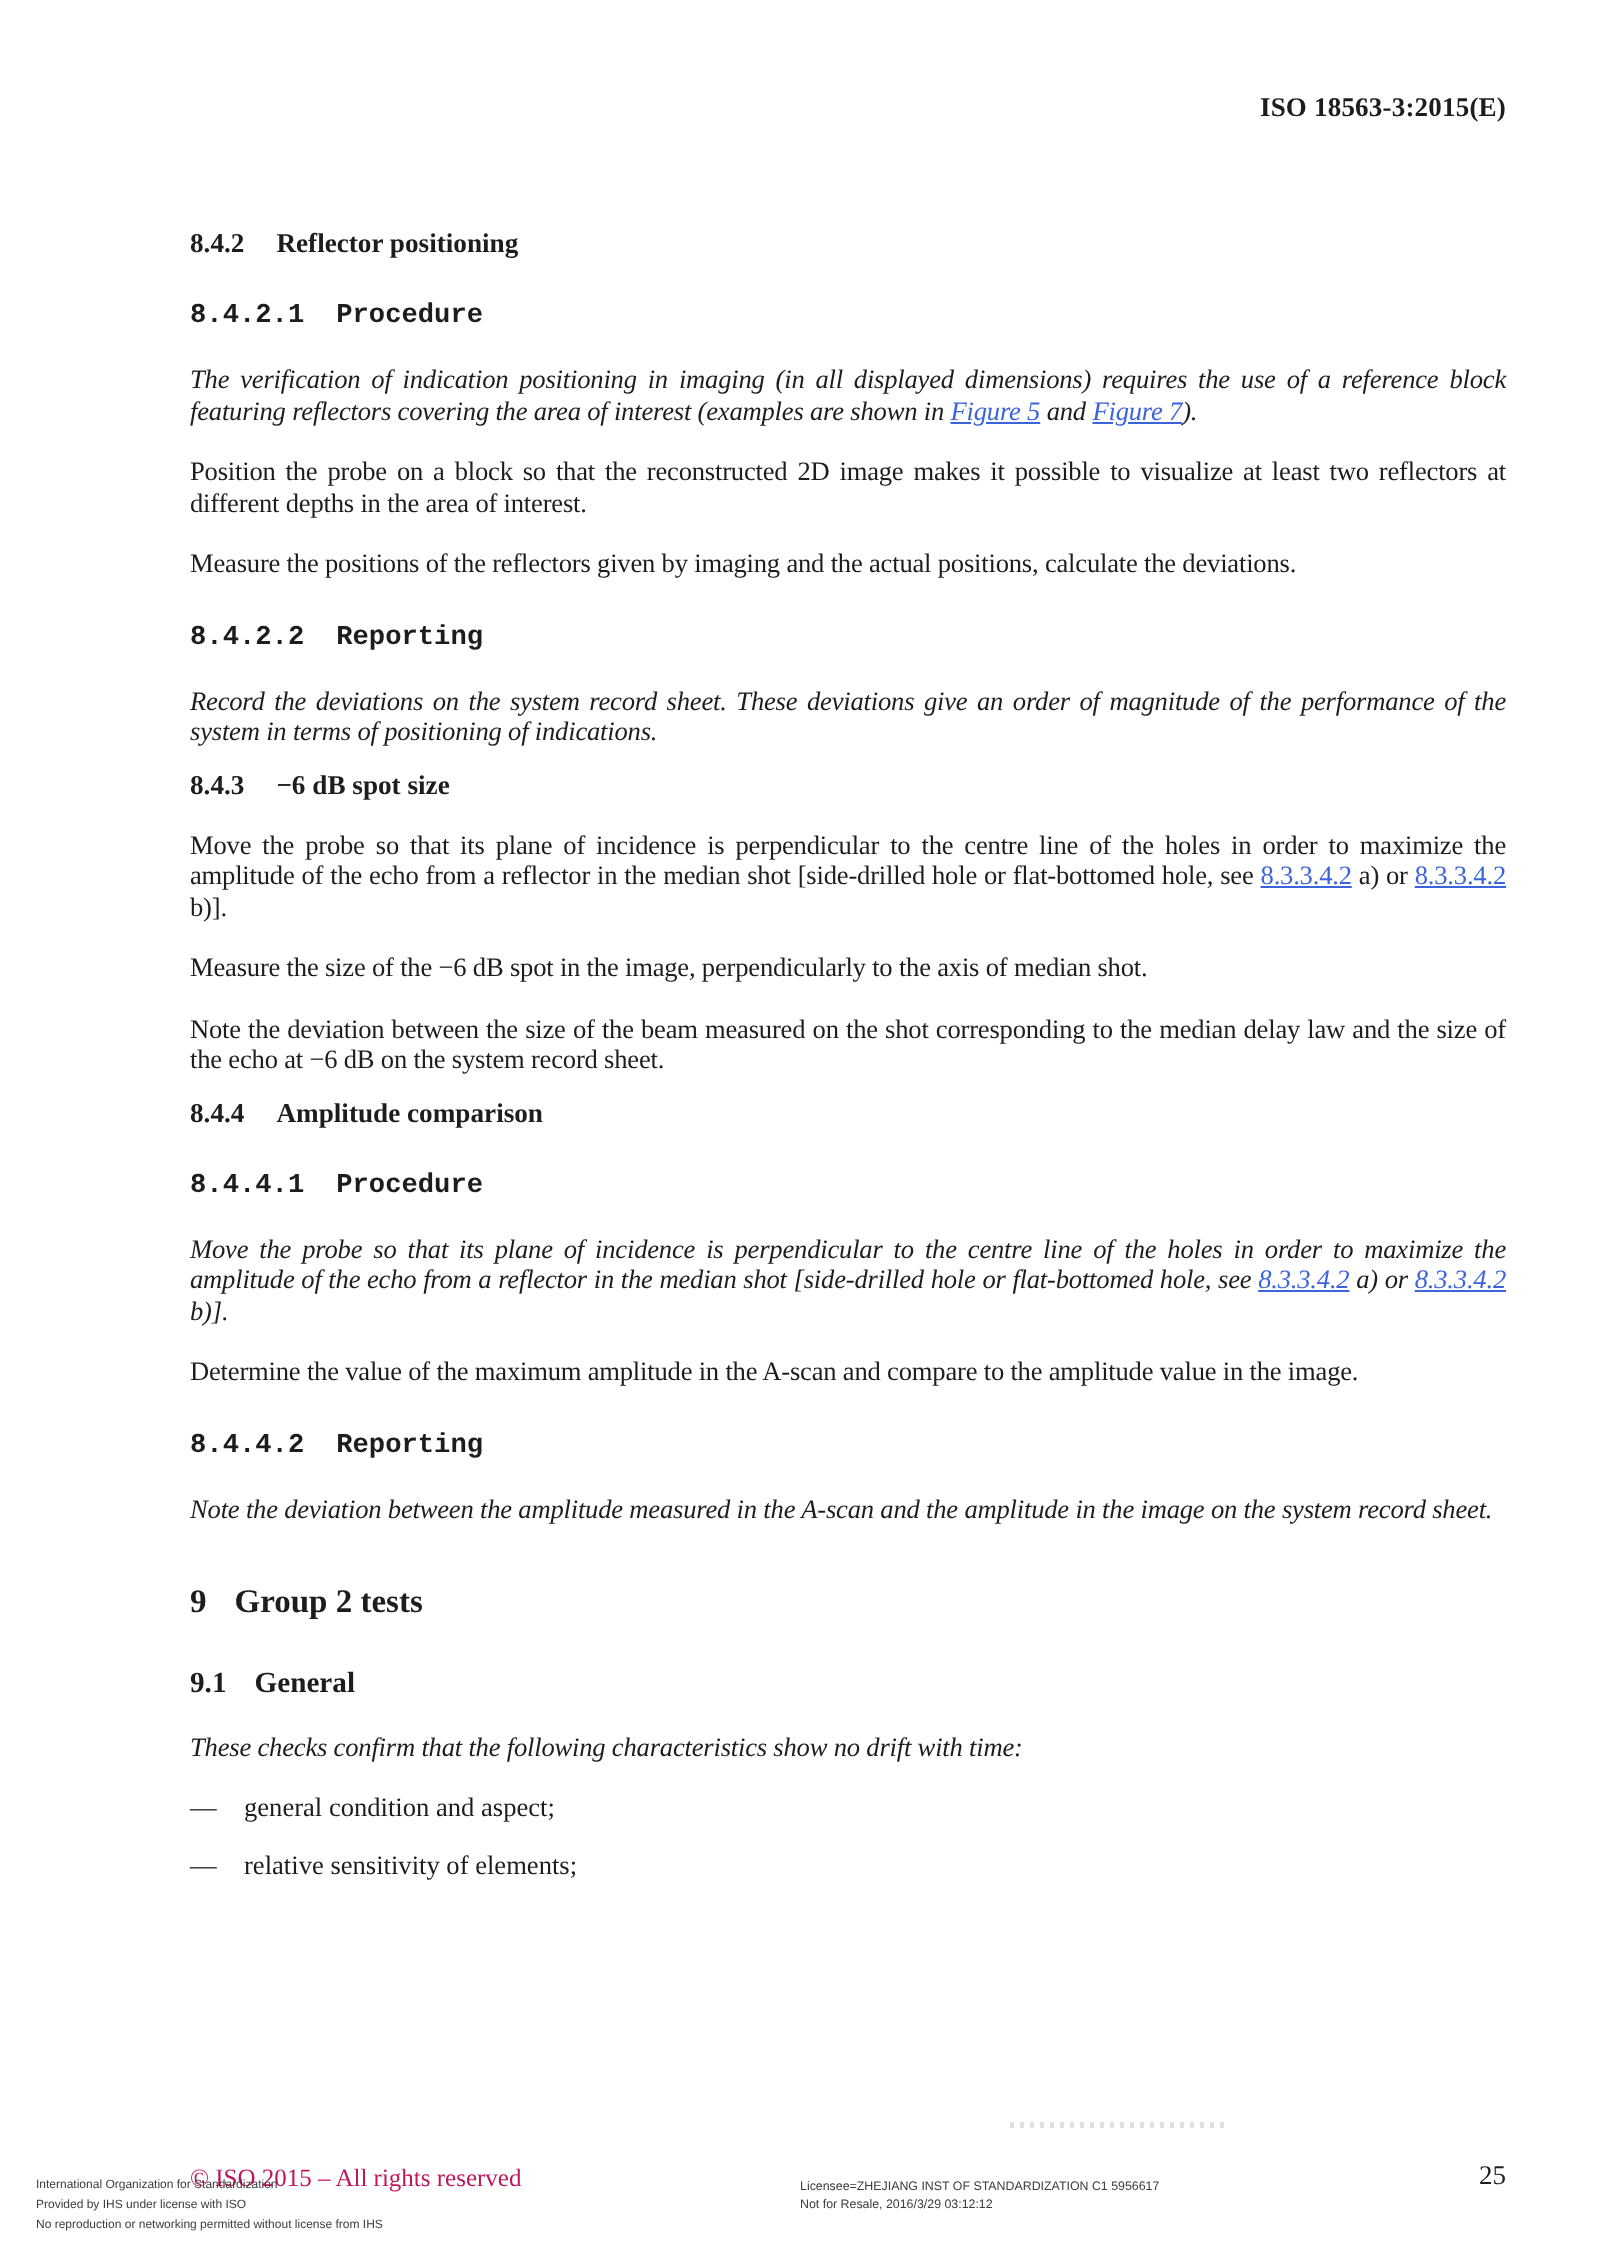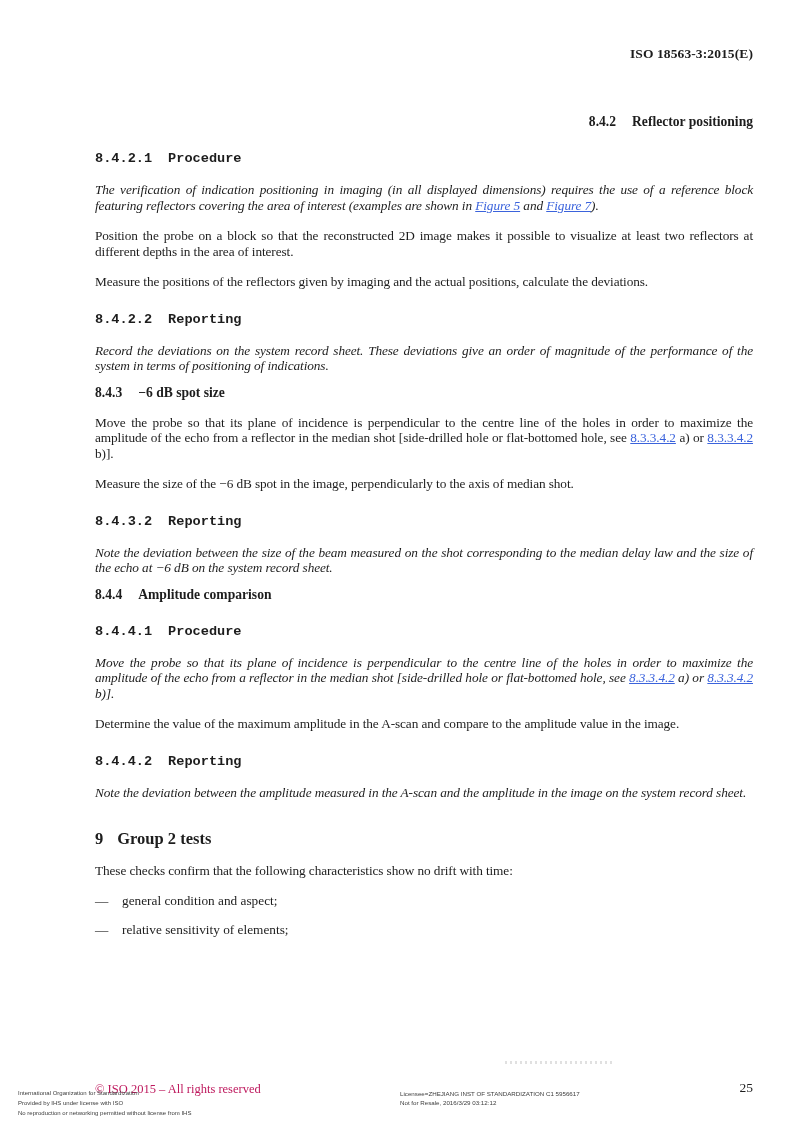--- a/index.html
+++ b/index.html
@@ -19,21 +19,21 @@
     font-size: 13.5px;
     font-weight: bold;
     letter-spacing: 0.1px;
   }
   .content {
     position: absolute;
     top: 114px;
     left: 95px;
     width: 658px;
   }
-  .content > :first-child { margin-top: 0; text-align: right; }
+  .content > :first-child { margin-top: 0; }
   .para {
     margin: 15px 0 0 0;
     font-size: 13.3px;
     line-height: 15.5px;
     text-align: justify;
     letter-spacing: -0.1px;
   }
   .hd { font-weight: bold; }
   .hd .num { display: inline-block; margin-right: 15px; }
   .h1 { margin-top: 30px; font-size: 16.5px; line-height: 18px; }
@@ -109,29 +109,29 @@
       <div class="hd h2"><span class="num">8.4.2</span><span class="ttl">Reflector positioning</span></div>
       <div class="hd h3"><span class="num">8.4.2.1</span><span class="ttl">Procedure</span></div>
       <p class="para"><span>The verification of indication positioning in imaging (in all displayed dimensions) requires the use of a reference block featuring reflectors covering the area of interest (examples are shown in </span><a class="xref" href="#" style="color: rgb(59, 99, 220);">Figure 5</a><span> and </span><a class="xref" href="#" style="color: rgb(59, 99, 220);">Figure 7</a><span>).</span></p>
       <p class="para"><span>Position the probe on a block so that the reconstructed 2D image makes it possible to visualize at least two reflectors at different depths in the area of interest.</span></p>
       <p class="para"><span>Measure the positions of the reflectors given by imaging and the actual positions, calculate the deviations.</span></p>
       <div class="hd h3"><span class="num">8.4.2.2</span><span class="ttl">Reporting</span></div>
       <p class="para"><span>Record the deviations on the system record sheet. These deviations give an order of magnitude of the performance of the system in terms of positioning of indications.</span></p>
       <div class="hd h2"><span class="num">8.4.3</span><span class="ttl">−6 dB spot size</span></div>
       <p class="para"><span>Move the probe so that its plane of incidence is perpendicular to the centre line of the holes in order to maximize the amplitude of the echo from a reflector in the median shot [side-drilled hole or flat-bottomed hole, see </span><a class="xref" href="#" style="color: rgb(59, 99, 220);">8.3.3.4.2</a><span> a) or </span><a class="xref" href="#" style="color: rgb(59, 99, 220);">8.3.3.4.2</a><span> b)].</span></p>
       <p class="para"><span>Measure the size of the −6 dB spot in the image, perpendicularly to the axis of median shot.</span></p>
-      <div class="hd h3"><span class="num">8.4.3.2</span><span class="ttl">Reporting</span></div>
       <p class="para"><span>Note the deviation between the size of the beam measured on the shot corresponding to the median delay law and the size of the echo at −6 dB on the system record sheet.</span></p>
       <div class="hd h2"><span class="num">8.4.4</span><span class="ttl">Amplitude comparison</span></div>
       <div class="hd h3"><span class="num">8.4.4.1</span><span class="ttl">Procedure</span></div>
       <p class="para"><span>Move the probe so that its plane of incidence is perpendicular to the centre line of the holes in order to maximize the amplitude of the echo from a reflector in the median shot [side-drilled hole or flat-bottomed hole, see </span><a class="xref" href="#" style="color: rgb(59, 99, 220);">8.3.3.4.2</a><span> a) or </span><a class="xref" href="#" style="color: rgb(59, 99, 220);">8.3.3.4.2</a><span> b)].</span></p>
       <p class="para"><span>Determine the value of the maximum amplitude in the A-scan and compare to the amplitude value in the image.</span></p>
       <div class="hd h3"><span class="num">8.4.4.2</span><span class="ttl">Reporting</span></div>
       <p class="para"><span>Note the deviation between the amplitude measured in the A-scan and the amplitude in the image on the system record sheet.</span></p>
       <div class="hd h1"><span class="num">9</span><span class="ttl">Group 2 tests</span></div>
+      <div class="hd h2b"><span class="num">9.1</span><span class="ttl">General</span></div>
       <p class="para"><span>These checks confirm that the following characteristics show no drift with time:</span></p>
       <div class="list-item">
         <span class="dash">—</span>
         <span>general condition and aspect;</span>
       </div>
       <div class="list-item">
         <span class="dash">—</span>
         <span>relative sensitivity of elements;</span>
       </div>
     </div>

